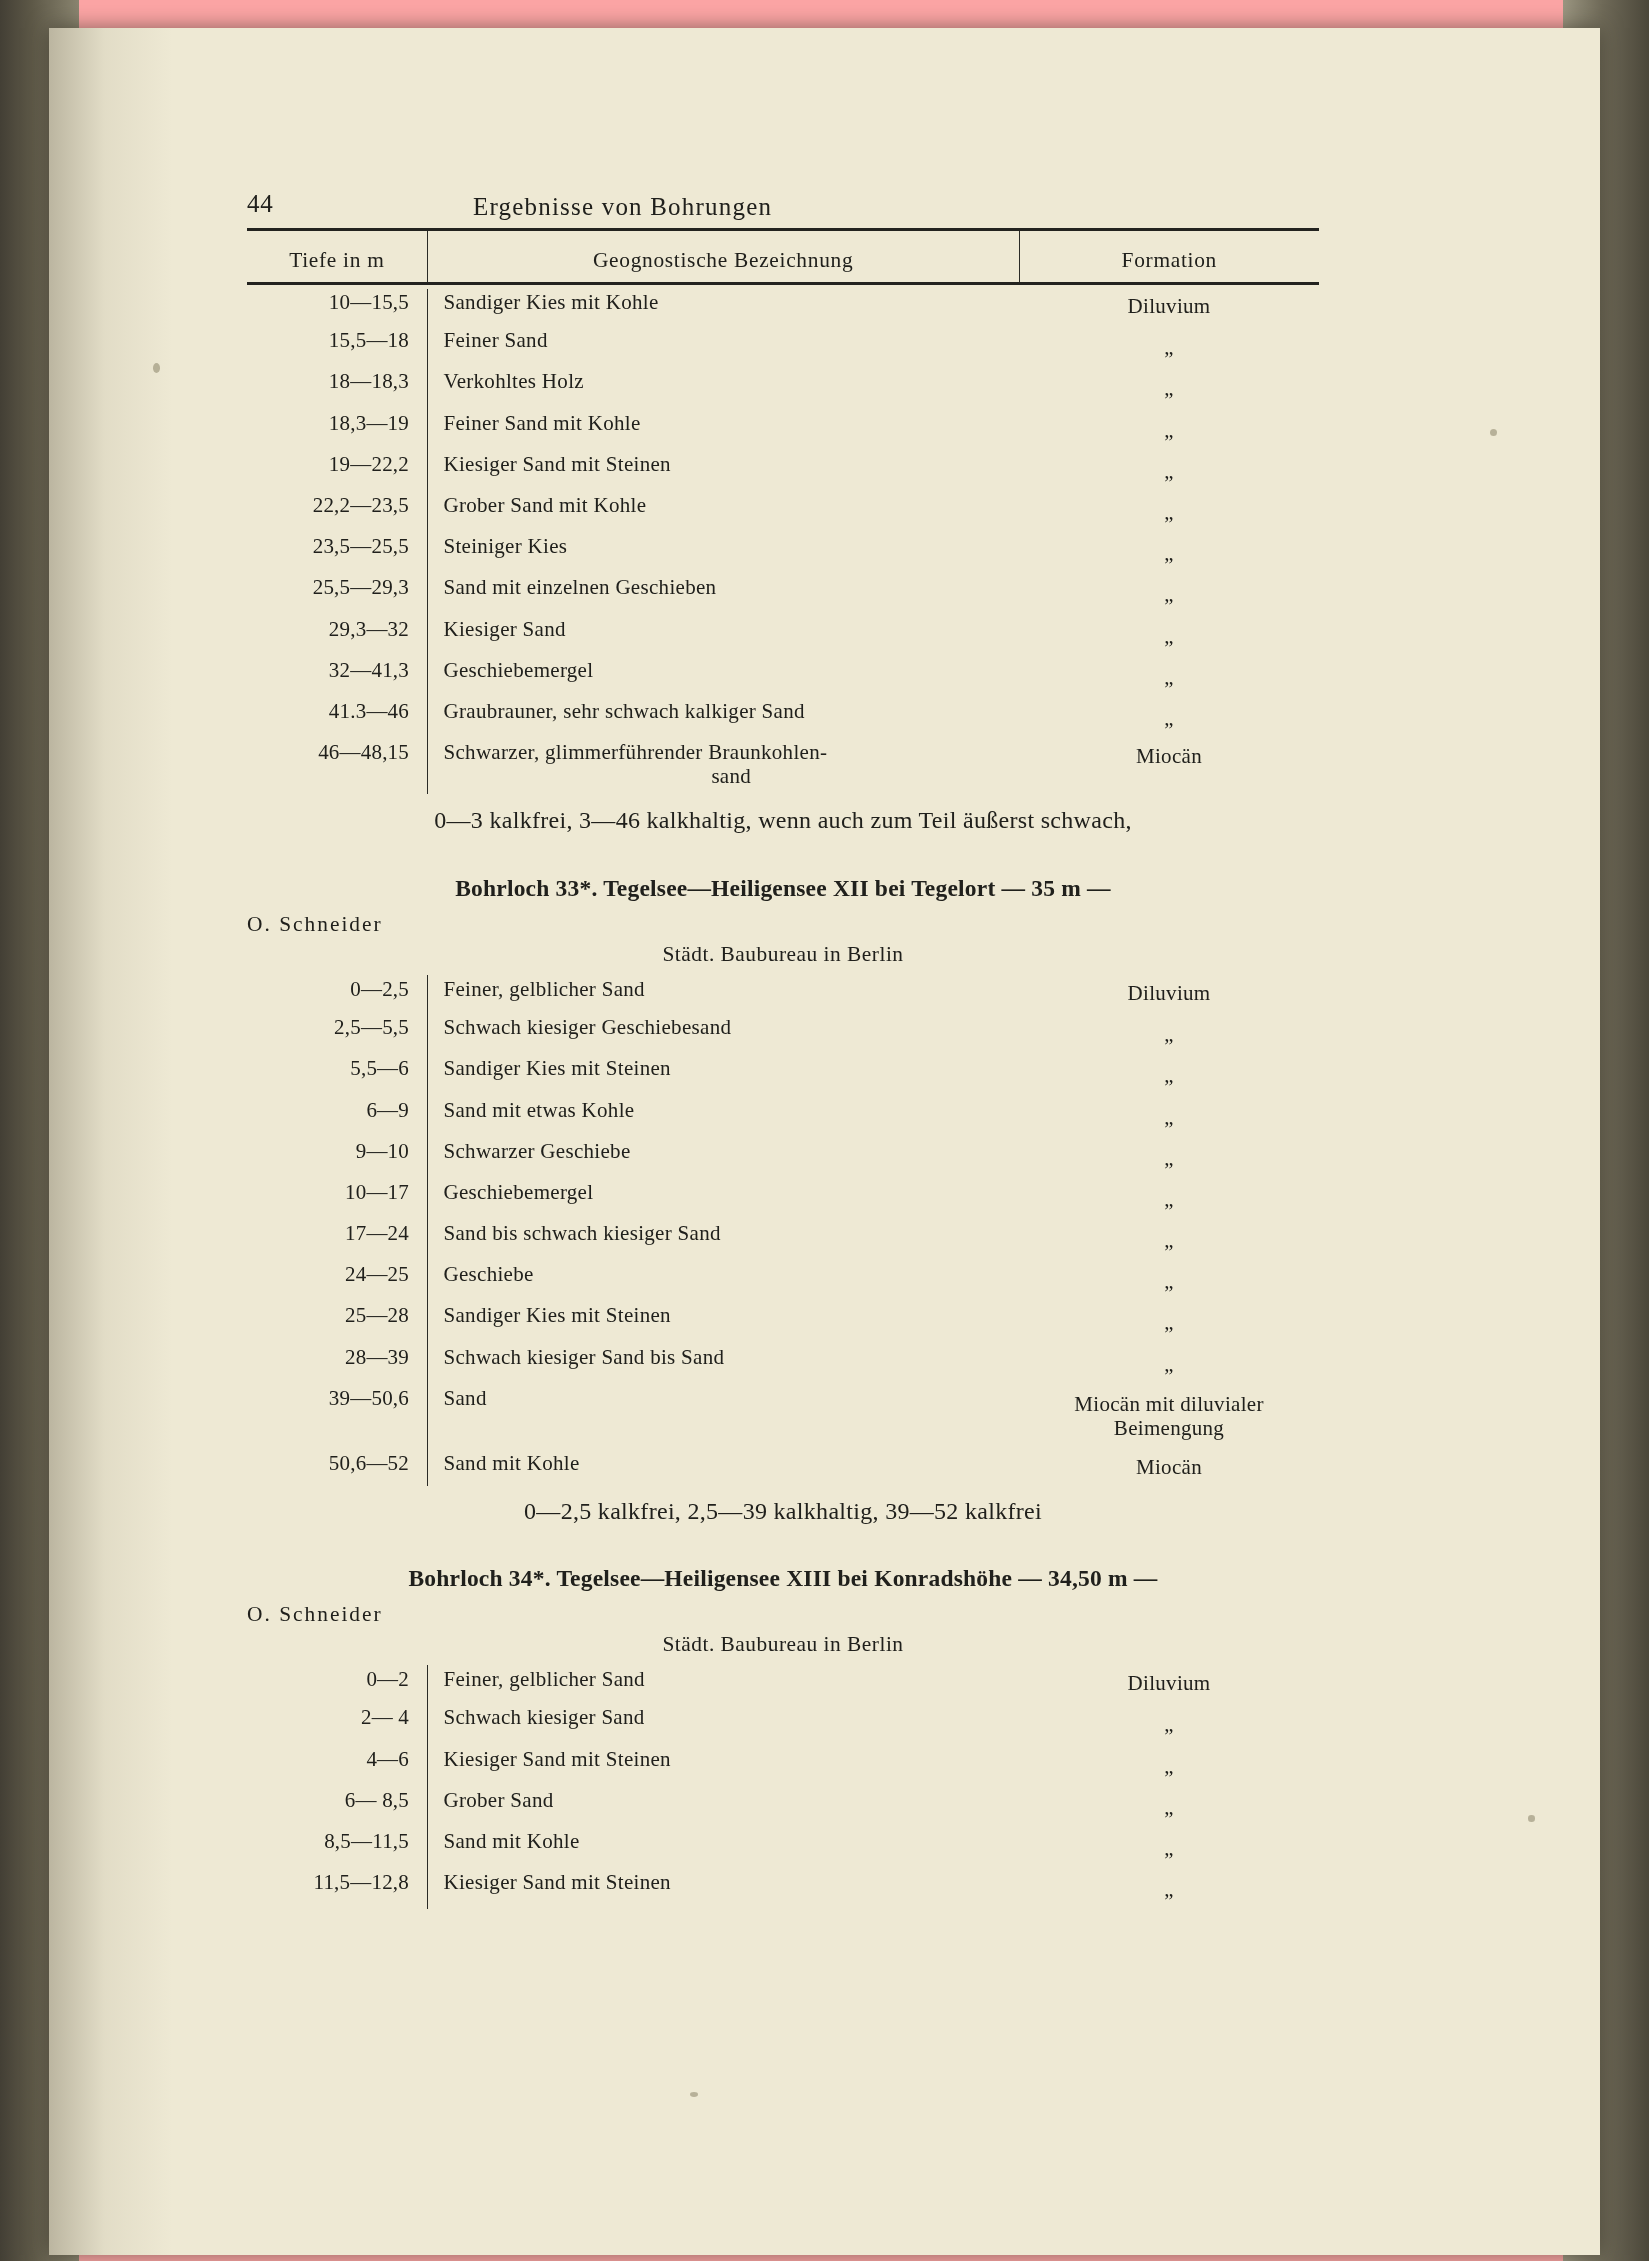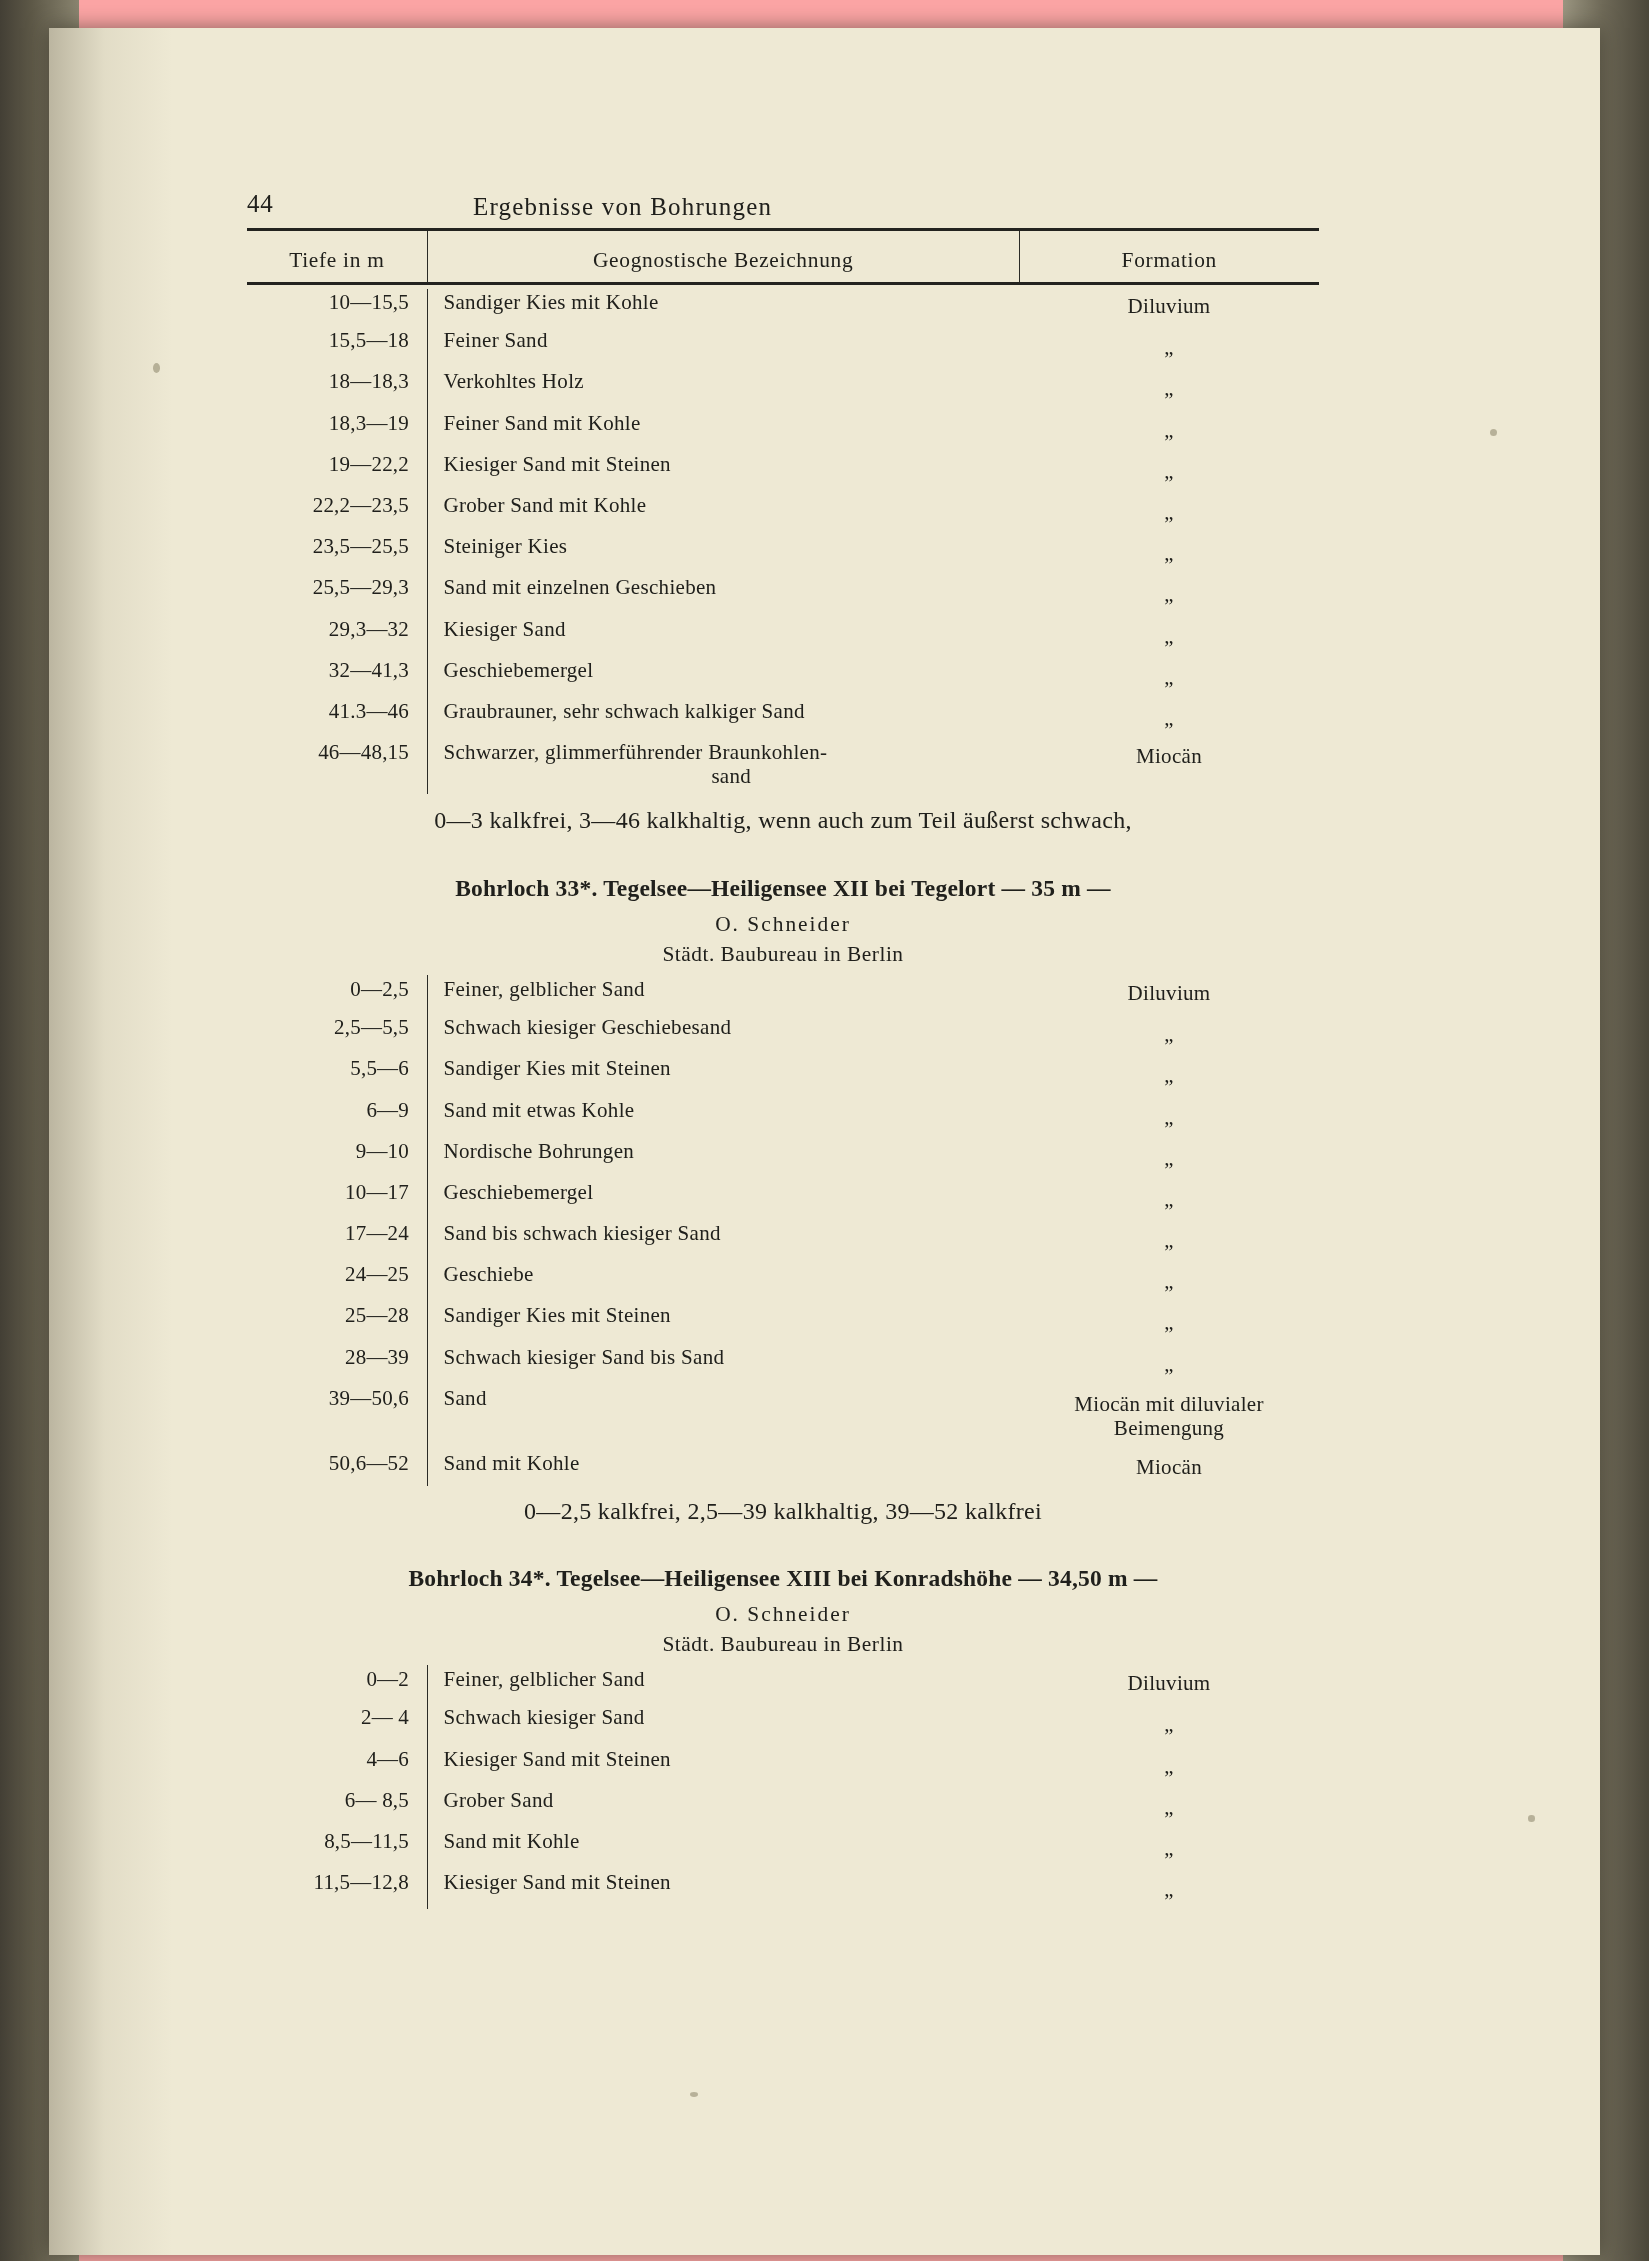--- a/index.html
+++ b/index.html
@@ -159,21 +159,21 @@
   .note .l2 { display: block; }
 
   .bore-title {
     text-align: center;
     font-weight: bold;
     font-size: 23.5px;
     letter-spacing: 0.2px;
     padding-top: 38px;
   }
   .bore-sub1 {
-    text-align: center;
+    text-align: left;
     font-size: 21.4px;
     letter-spacing: 2px;
     padding-top: 10px;
   }
   .bore-sub2 {
     text-align: center;
     font-size: 21.4px;
     letter-spacing: 0.5px;
     padding-top: 5px;
     padding-bottom: 5px;
@@ -311,21 +311,21 @@
         <div class="cell-desc">Sandiger Kies mit Steinen</div>
         <div class="cell-form ditto">„</div>
       </div>
       <div class="body-row">
         <div class="cell-depth">6—9</div>
         <div class="cell-desc">Sand mit etwas Kohle</div>
         <div class="cell-form ditto">„</div>
       </div>
       <div class="body-row">
         <div class="cell-depth">9—10</div>
-        <div class="cell-desc">Nordische Bohrungen</div>
+        <div class="cell-desc">Schwarzer Geschiebe</div>
         <div class="cell-form ditto">„</div>
       </div>
       <div class="body-row">
         <div class="cell-depth">10—17</div>
         <div class="cell-desc">Geschiebemergel</div>
         <div class="cell-form ditto">„</div>
       </div>
       <div class="body-row">
         <div class="cell-depth">17—24</div>
         <div class="cell-desc">Sand bis schwach kiesiger Sand</div>

